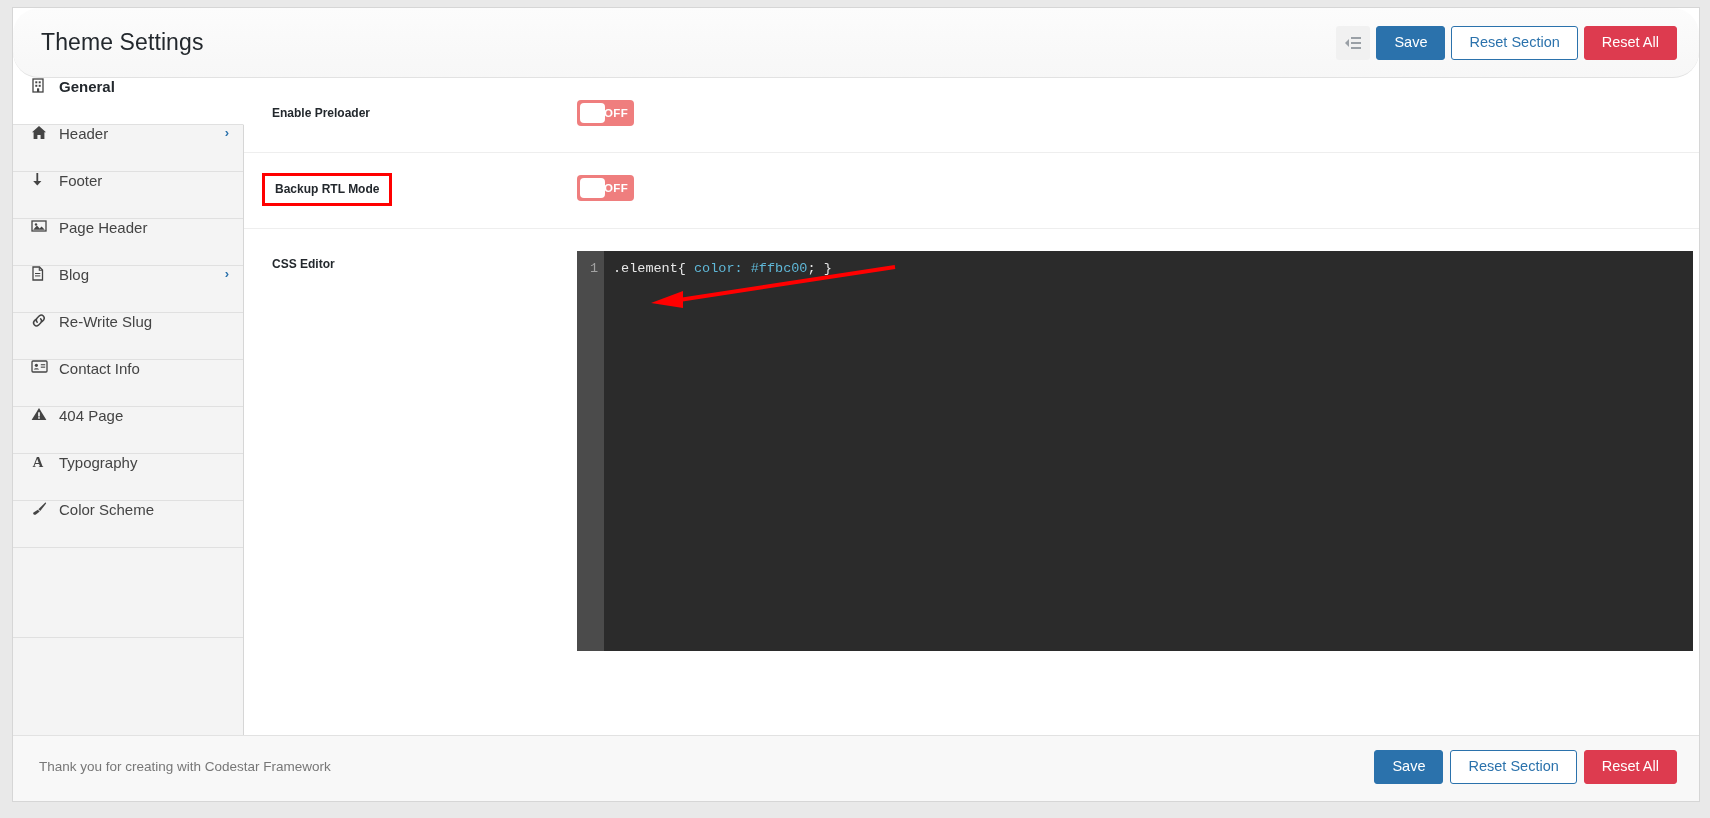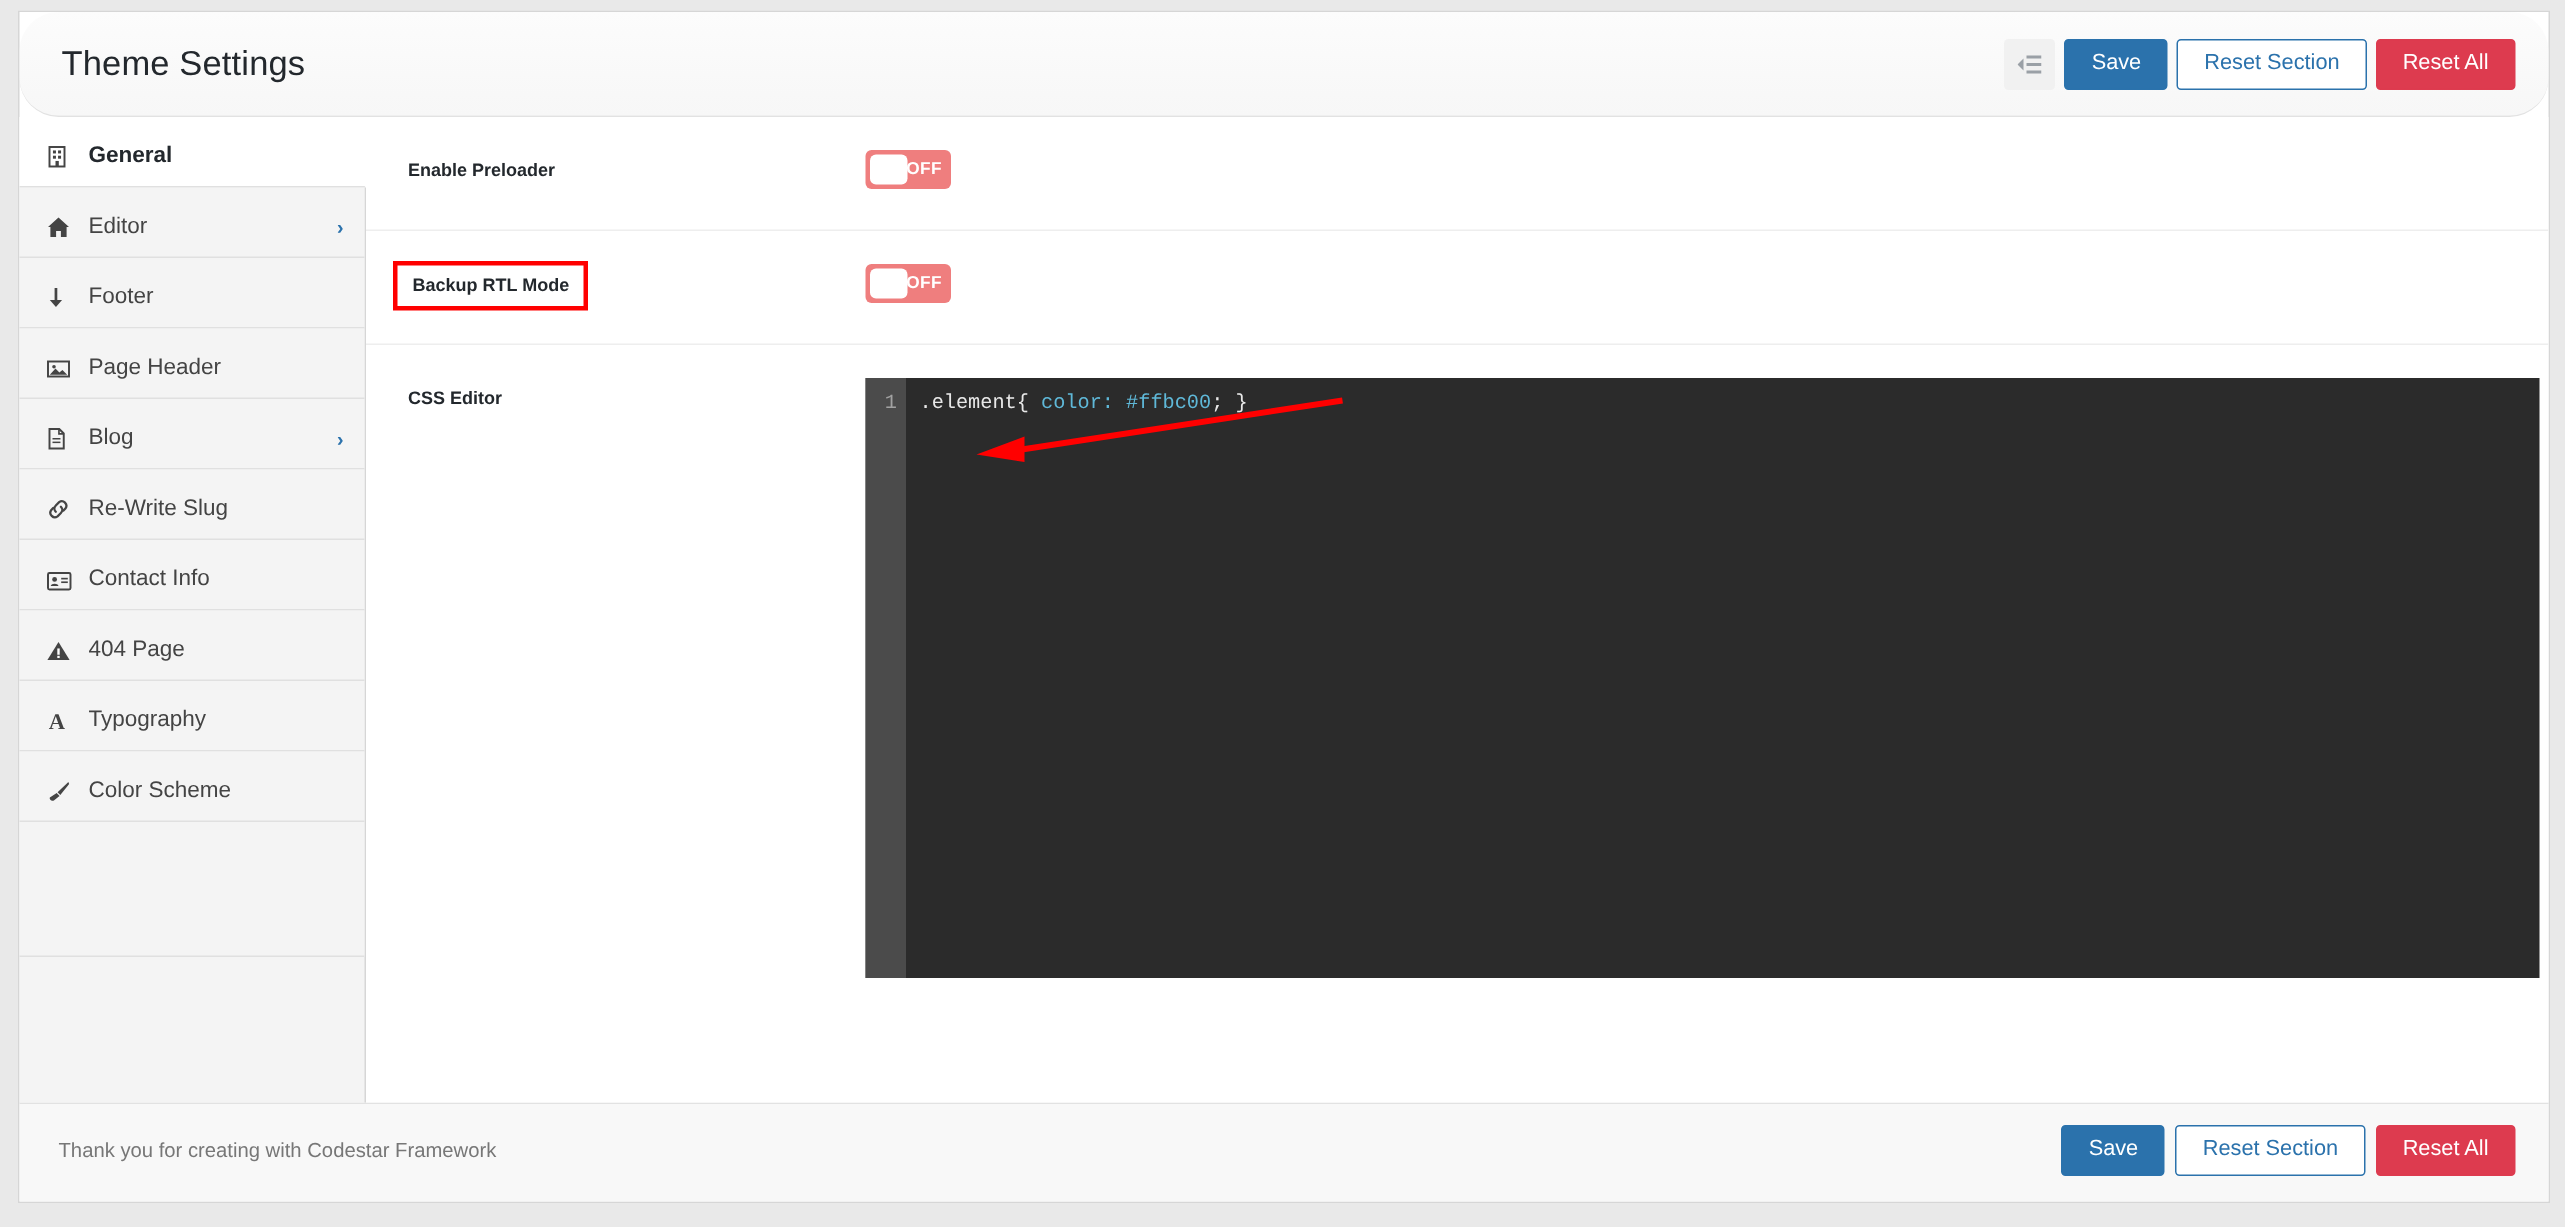--- a/index.html
+++ b/index.html
@@ -95,21 +95,21 @@
   .cs-sidebar {
     width: 231px;
     min-width: 231px;
     background: #f4f4f4;
     border-right: 1px solid #d6d6d6;
     position: relative;
   }
   .nav-item {
     height: 47px;
     display: flex;
-    align-items: flex-end;
+    align-items: flex-start;
     padding: 0 14px 12px 18px;
     border-bottom: 1px solid #e0e0e0;
     font-size: 15px;
     color: #444;
     cursor: pointer;
     position: relative;
     background: #f4f4f4;
   }
   .nav-item.active {
     background: #fff;
@@ -296,21 +296,21 @@
         <span>General</span>
         <span class="nav-arrow"></span>
       </div>
 
       <div class="nav-item">
         <span class="nav-ico">
           <svg width="16" height="15" viewBox="0 0 16 15">
             <path d="M8 1 L15 7.3 L13.4 7.3 L13.4 14 L9.6 14 L9.6 10 L6.4 10 L6.4 14 L2.6 14 L2.6 7.3 L1 7.3 Z" fill="#444"></path>
           </svg>
         </span>
-        <span>Editor</span>
+        <span>Header</span>
         <span class="nav-arrow">›</span>
       </div>
 
       <div class="nav-item">
         <span class="nav-ico">
           <svg width="13" height="15" viewBox="0 0 13 15">
             <rect x="5.4" y="1" width="1.8" height="9.5" fill="#444"></rect>
             <path d="M2.2 9 L6.3 13.6 L10.4 9 Z" fill="#444"></path>
           </svg>
         </span>

